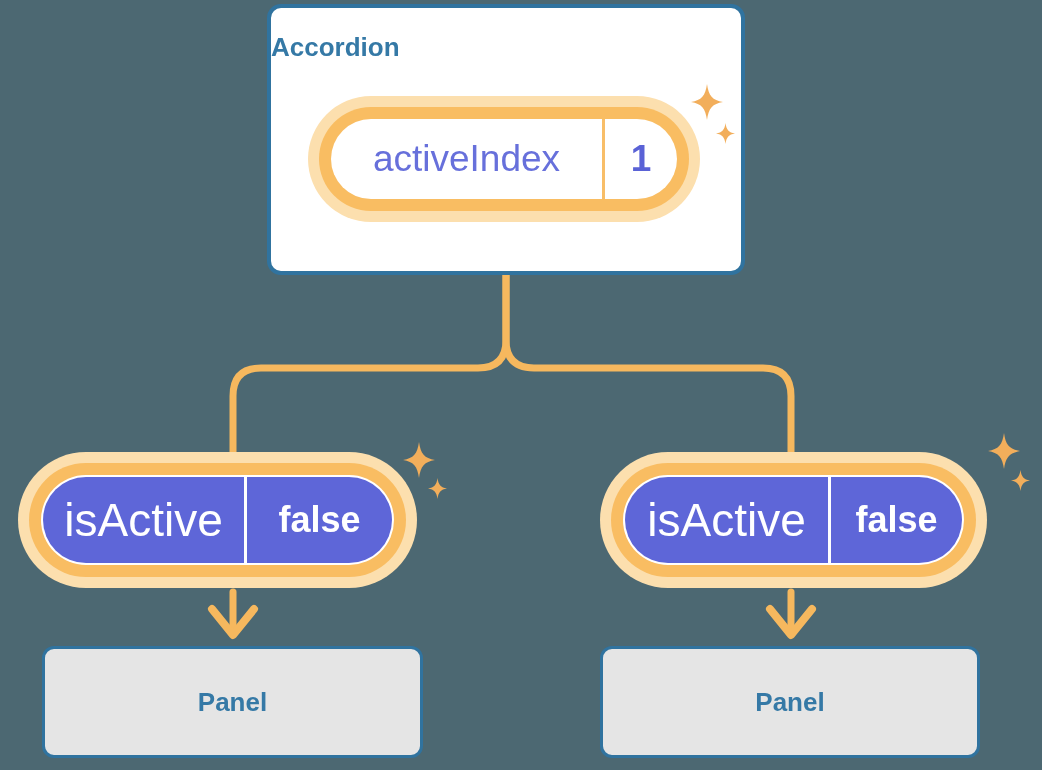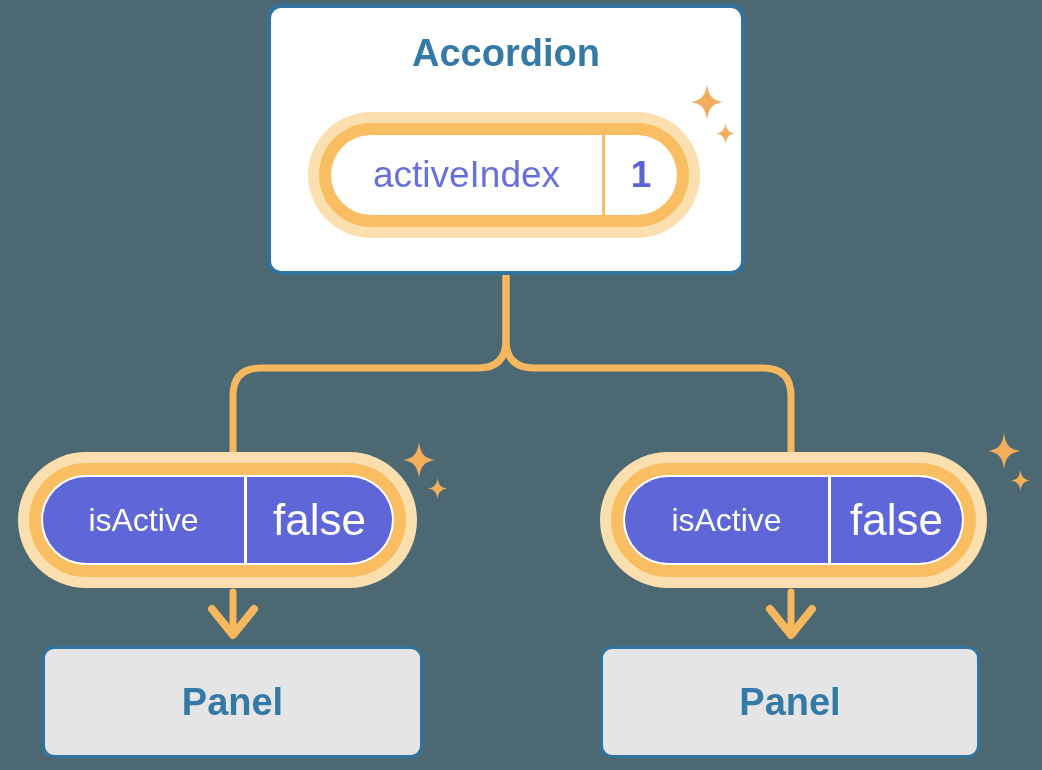--- a/index.html
+++ b/index.html
@@ -23,22 +23,22 @@
   .card {
     position: absolute;
     background: #ffffff;
     border: 4px solid #30739F;
     border-radius: 14px;
     box-sizing: border-box;
     z-index: 1;
   }
   #accordion-card { left: 267px; top: 4px; width: 478px; height: 271px; }
   .card-title {
-    text-align: center;
-    font-size: 38px;
+    text-align: left;
+    font-size: 26px;
     font-weight: 600;
     color: #3579A6;
   }
   #accordion-card .card-title { margin-top: 24px; }
 
   .pill {
     position: absolute;
     background: #FCDFAE;
     border-radius: 999px;
     padding: 11px;
@@ -78,30 +78,30 @@
   .cell {
     display: flex;
     align-items: center;
     justify-content: center;
   }
   .cell.grow { flex: 1; }
   .divider { align-self: stretch; }
   .divider.orange { width: 3px; background: #F8BE68; }
   .divider.white  { width: 3px; background: #ffffff; }
 
-  #state-pill { left: 37px; top: 104px; width: 392px; height: 126px; }
+  #state-pill { left: 37px; top: 88px; width: 392px; height: 126px; }
   .state-label { font-size: 37px; color: #6770DB; }
   .state-value { font-size: 37px; font-weight: 700; color: #5A62D6; }
   #state-pill .cell.value { width: 72px; }
 
   .prop-pill { width: 399px; height: 136px; }
   #prop-pill-0 { left: 18px;  top: 452px; width: 399px; }
   #prop-pill-1 { left: 600px; top: 452px; width: 387px; }
-  .prop-label { font-size: 32px; color: #ffffff; }
-  .prop-value { font-size: 44px; font-weight: 400; color: #ffffff; }
+  .prop-label { font-size: 46px; color: #ffffff; }
+  .prop-value { font-size: 36px; font-weight: 700; color: #ffffff; }
   #prop-pill-0 .cell.value { width: 145px; }
   #prop-pill-1 .cell.value { width: 131px; }
 
   .panel-card {
     position: absolute;
     background: #e5e5e5;
     border: 3px solid #30739F;
     border-radius: 12px;
     box-sizing: border-box;
     display: flex;

